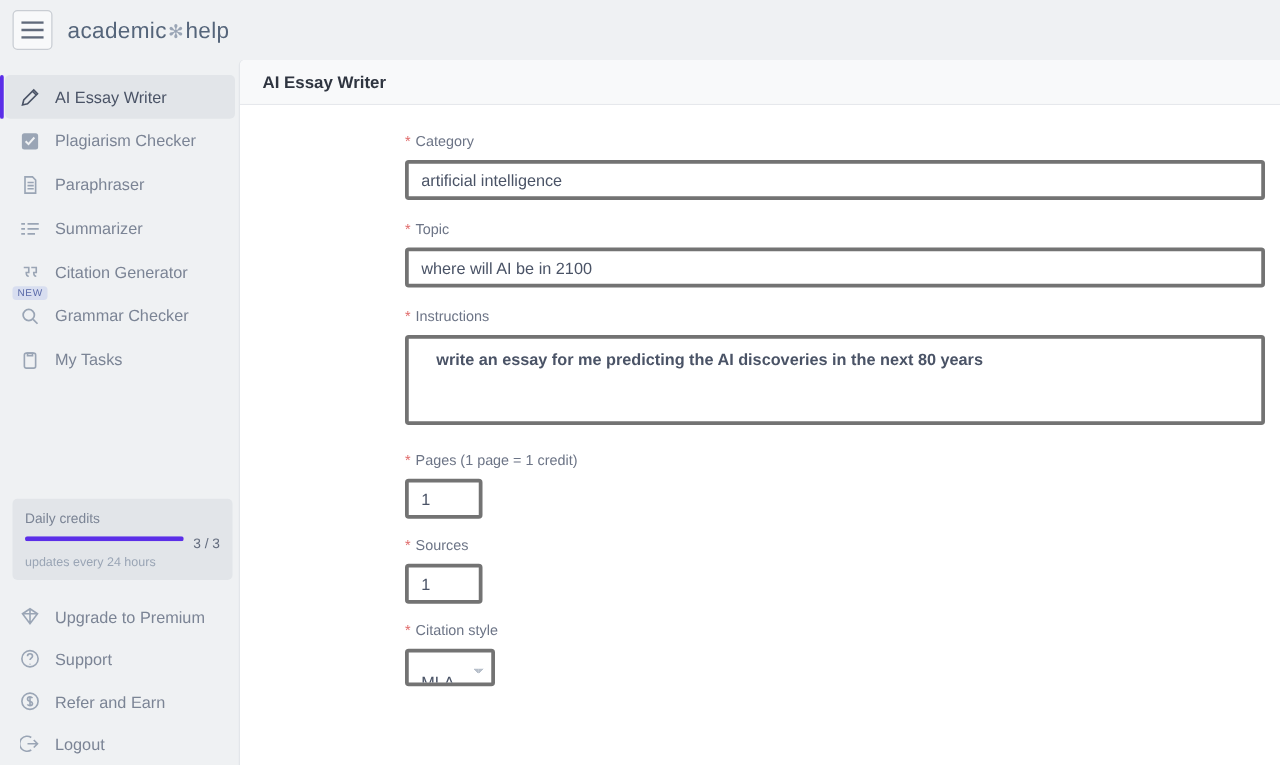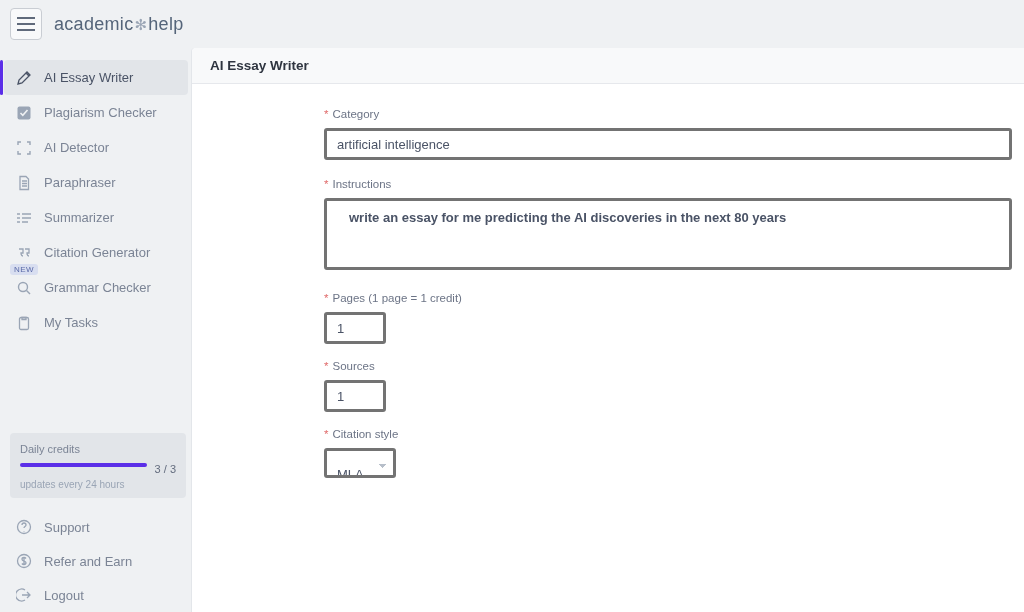--- a/index.html
+++ b/index.html
@@ -95,28 +95,20 @@
       <div class="nav-item">
         <span class="ico">
           <svg width="16" height="16" viewBox="0 0 16 16">
               <rect x="1.5" y="1.5" width="13" height="13" rx="2" fill="#9aa5b5"></rect>
               <path d="M4.5 8l2.3 2.3L11.5 5" stroke="#eff1f3" stroke-width="1.6" fill="none"></path>
             </svg>
         </span>
         <span>Plagiarism Checker</span>
       </div>
 
-      <div class="nav-item">
-        <span class="ico">
-          <svg width="16" height="16" viewBox="0 0 16 16" fill="none" stroke="currentColor" stroke-width="1.4">
-              <path d="M2 5V2h3M14 5V2h-3M2 11v3h3M14 11v3h-3"></path>
-            </svg>
-        </span>
-        <span>AI Detector</span>
-      </div>
 
       <div class="nav-item">
         <span class="ico">
           <svg width="16" height="16" viewBox="0 0 16 16" fill="none" stroke="currentColor" stroke-width="1.3">
               <path d="M4 1.5h6l2.5 2.5V14.5H4zM6 6h5M6 8.5h5M6 11h5"></path>
             </svg>
         </span>
         <span>Paraphraser</span>
       </div>
 
@@ -165,20 +157,28 @@
         <div class="credits-title">Daily credits</div>
         <div class="credits-row">
           <div class="credits-bar-wrap">
               <div class="credits-bar"></div>
             </div>
           <div class="credits-count">3 / 3</div>
         </div>
         <div class="credits-sub">updates every 24 hours</div>
       </div>
 
+      <div class="footer-item">
+        <span class="ico">
+          <svg width="16" height="16" viewBox="0 0 16 16" fill="none" stroke="currentColor" stroke-width="1.3">
+              <path d="M2 6l6-4 6 4-6 8-6-8zM2 6h12M8 2v12"></path>
+            </svg>
+        </span>
+        <span>Upgrade to Premium</span>
+      </div>
 
       <div class="footer-item">
         <span class="ico">
           <svg width="16" height="16" viewBox="0 0 16 16" fill="none" stroke="currentColor" stroke-width="1.3">
               <circle cx="8" cy="8" r="6.5"></circle>
               <path d="M6 6c0-1.2 1-2 2-2s2 .8 2 2c0 1.5-2 1.5-2 3M8 12v.5"></path>
             </svg>
         </span>
         <span>Support</span>
       </div>
@@ -211,20 +211,24 @@
       <div class="form-area">
         <div class="form-inner">
 
           <div class="ghost-box"></div>
 
           <div class="form-group">
             <label class="form-label"><span class="req">*</span><span>Category</span></label>
             <input type="text" class="text-input" value="artificial intelligence" style="">
           </div>
 
+          <div class="form-group">
+            <label class="form-label"><span class="req">*</span><span>Topic</span></label>
+            <input type="text" class="text-input" value="where will AI be in 2100" style="">
+          </div>
 
           <div class="form-group">
             <label class="form-label"><span class="req">*</span><span>Instructions</span></label>
             <textarea class="textarea-input" style="">write an essay for me predicting the AI discoveries in the next 80 years</textarea>
           </div>
 
           <div class="form-group tight">
             <label class="form-label"><span class="req">*</span><span>Pages (1 page = 1 credit)</span></label>
             <input type="text" class="num-input" value="1" style="">
           </div>

